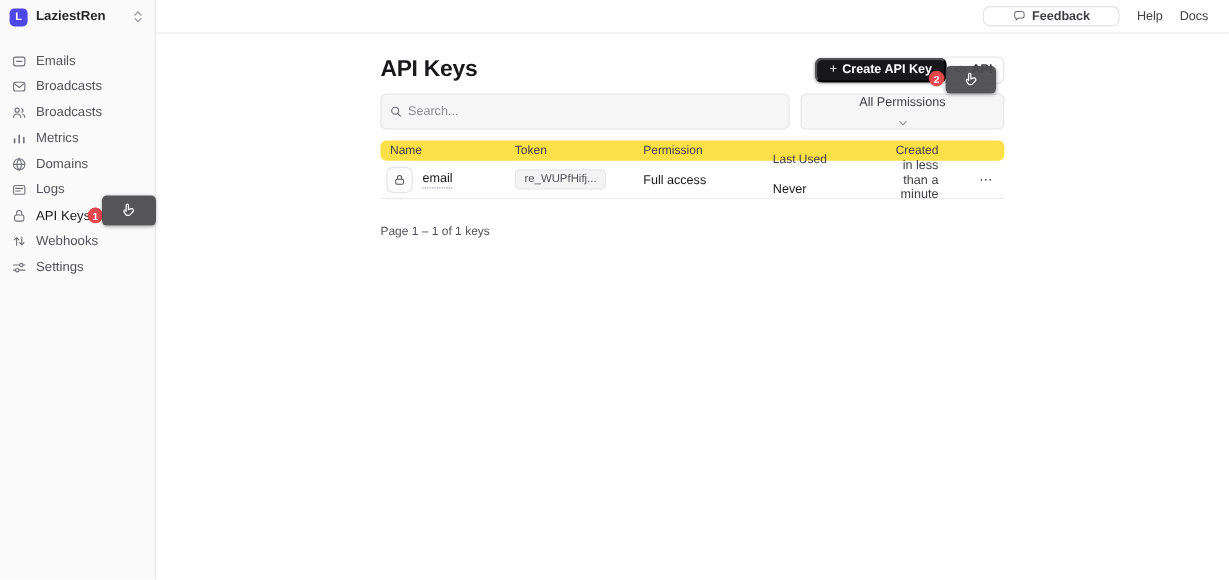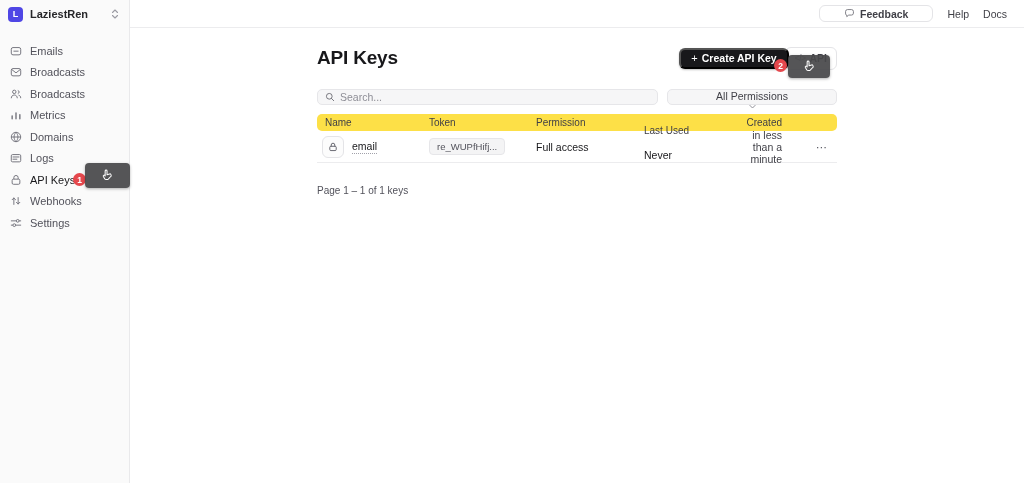--- a/index.html
+++ b/index.html
@@ -47,21 +47,21 @@
   .btn-create { display:flex; align-items:center; gap:4px; height:21px; padding:0 10px;
     background:#18181b; color:#fff; font-size:10.5px; font-weight:600; border-radius:6px;
     cursor:pointer; position:relative; z-index:3; box-shadow:0 1px 2px rgba(0,0,0,.25);
     margin-right:-4px; white-space:nowrap; }
   .btn-create .plus { font-size:11px; font-weight:500; }
   .btn-api { display:flex; align-items:center; gap:4px; height:23px; padding:0 9px;
     background:#fff; border:1px solid #e4e4e7; border-radius:6px; font-size:10.5px;
     font-weight:600; color:#3f3f46; cursor:pointer; position:relative; z-index:1; }
   .btn-api .code { font-size:8.5px; color:#9b9ba3; font-weight:700; letter-spacing:-0.5px; }
 
-  .controls-row { display:flex; margin-top:19px; gap:9px; height:16px; }
+  .controls-row { display:flex; margin-top:8px; gap:9px; height:30px; }
   .search-box { flex:1; display:flex; align-items:center; background:#f6f6f7;
     border:1px solid #e6e6e9; border-radius:5px; padding:0 7px; gap:5px; }
   .search-box input { border:none; outline:none; background:transparent; width:100%;
     font-size:10.5px; color:#3f3f46; font-family:inherit; }
   .search-box input::placeholder { color:#8e8e96; }
   .search-icon { color:#6f6f77; display:flex; }
   .perm-select { width:170px; display:flex; align-items:center; justify-content:space-between;
     background:#f6f6f7; border:1px solid #e6e6e9; border-radius:5px; padding:0 8px;
     font-size:10.5px; color:#3f3f46; cursor:pointer;flex-direction:column; }
   .perm-select .chev { color:#8e8e96; display:flex; }

